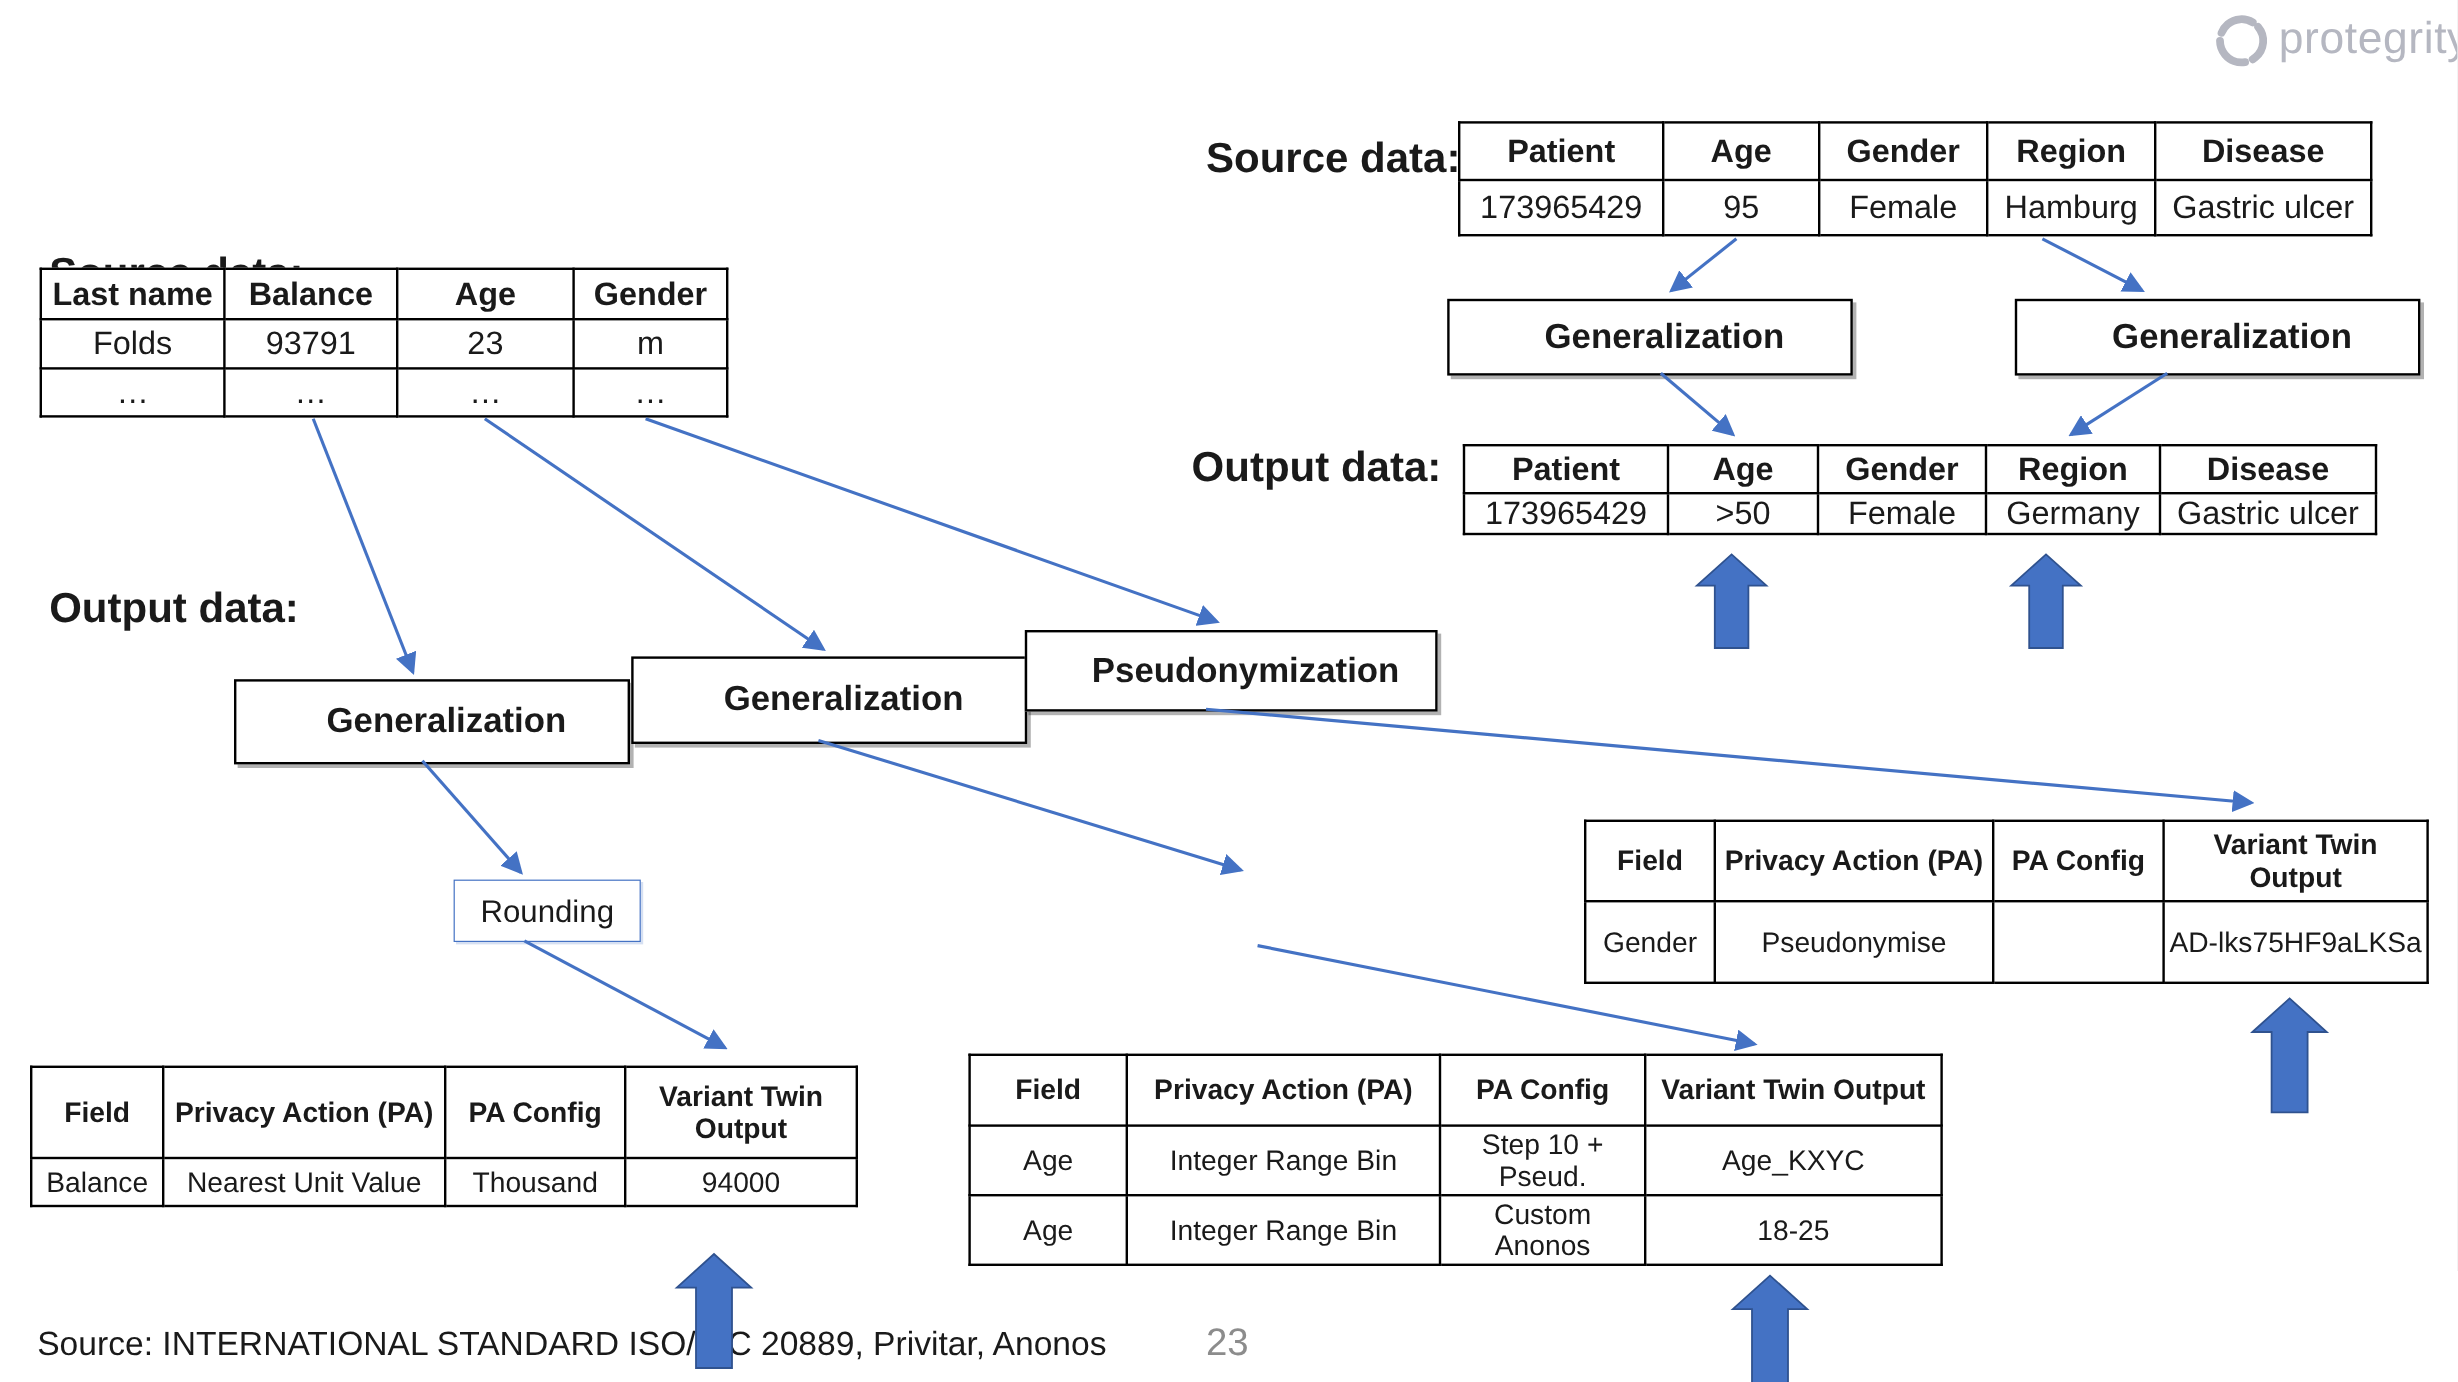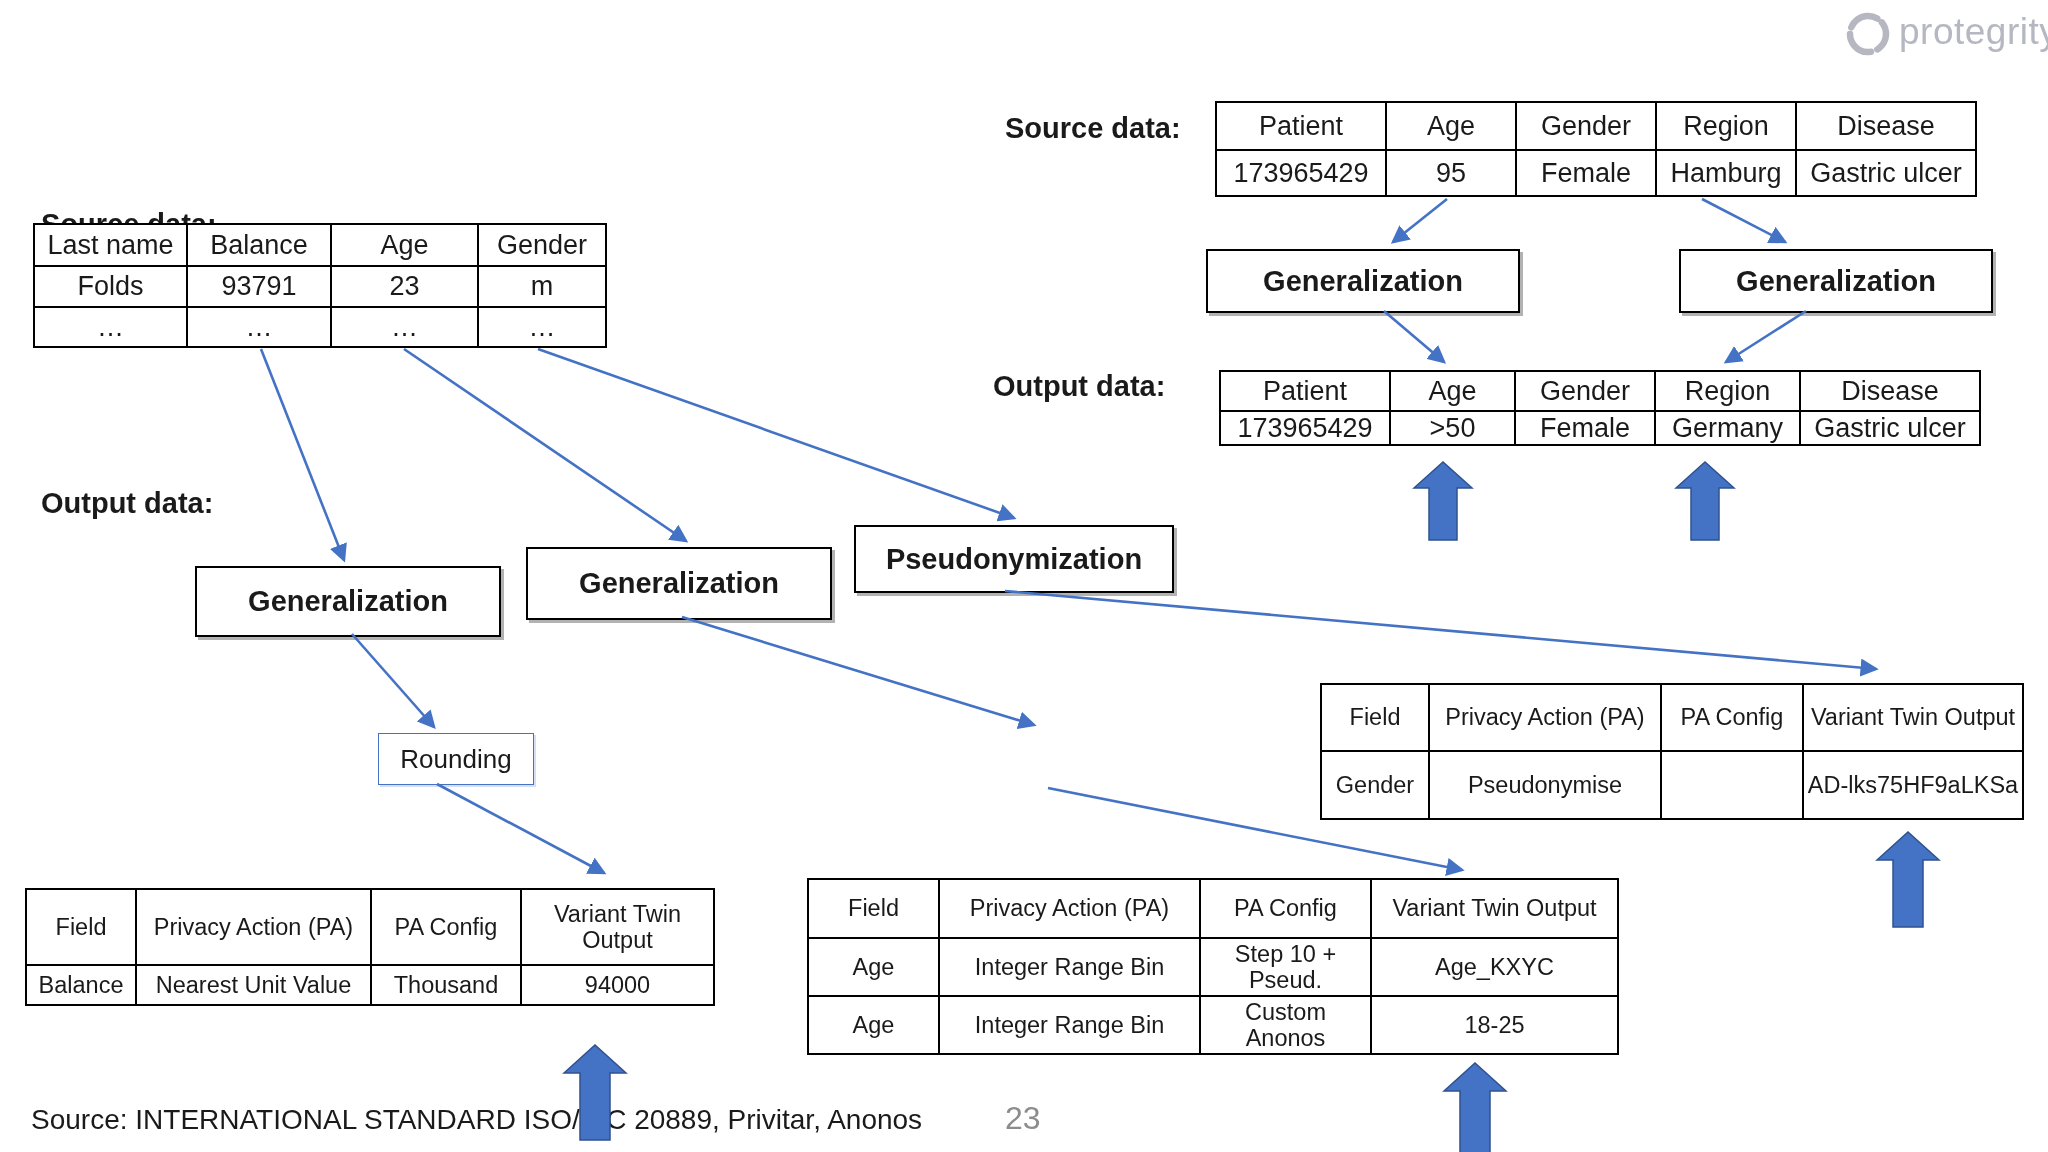--- a/index.html
+++ b/index.html
@@ -10,45 +10,46 @@
     --text-black:#1A1A1A;
   }
   html,body{margin:0;padding:0;background:#e9e9e9;}
   .slide{
     position:relative;width:2048px;height:1152px;background:#ffffff;
     font-family:"Liberation Sans", sans-serif;color:var(--text-black);
     overflow:hidden;
   }
   .abs{position:absolute;}
   .title{font-size:42px;font-weight:700;letter-spacing:-0.5px;}
-  .seclabel{font-size:29px;font-weight:700;}
+  .seclabel{font-size:35px;font-weight:700;}
   .footer-src{font-size:28px;}
   .pagenum{font-size:32px;color:var(--page-number-gray);}
 
   
   .tblwrap table{border-collapse:collapse;table-layout:fixed;width:100%;height:100%;background:#fff;}
   .tblwrap th,.tblwrap td{
     border:2px solid #000;text-align:center;vertical-align:middle;
     padding:0 3px;line-height:1.12;overflow:hidden;
   }
-  .tblwrap th{font-weight:400;}
+  .tblwrap th{font-weight:700;}
   .t-main th,.t-main td{font-size:27px;}
   .t-pa th,.t-pa td{font-size:23.5px;}
   .t-src-left th{height:40px;}
   .t-src-right th{height:46px;}
   .t-out-right th{height:38px;}
   .t-pa-balance th{height:74px;}
   .t-pa-age th{height:57px;}
   .t-pa-gender th{height:65px;}
 
   
   .pbox{
     display:flex;align-items:center;justify-content:center;background:#fff;
     border:2.5px solid #000;font-size:29px;font-weight:700;
     box-shadow:3px 3px 0 rgba(0,0,0,0.30);
+    padding-left:24px;
   }
   .pbox-light{
     display:flex;align-items:center;justify-content:center;background:#fff;
     border:1.5px solid var(--arrow-blue);font-size:26px;font-weight:400;
     box-shadow:2px 2px 0 rgba(68,114,196,0.22);
   }
 
   
   .overlay{position:absolute;left:0;top:0;pointer-events:none;}
   .cline{stroke:var(--arrow-blue);stroke-width:2.6;fill:none;}

